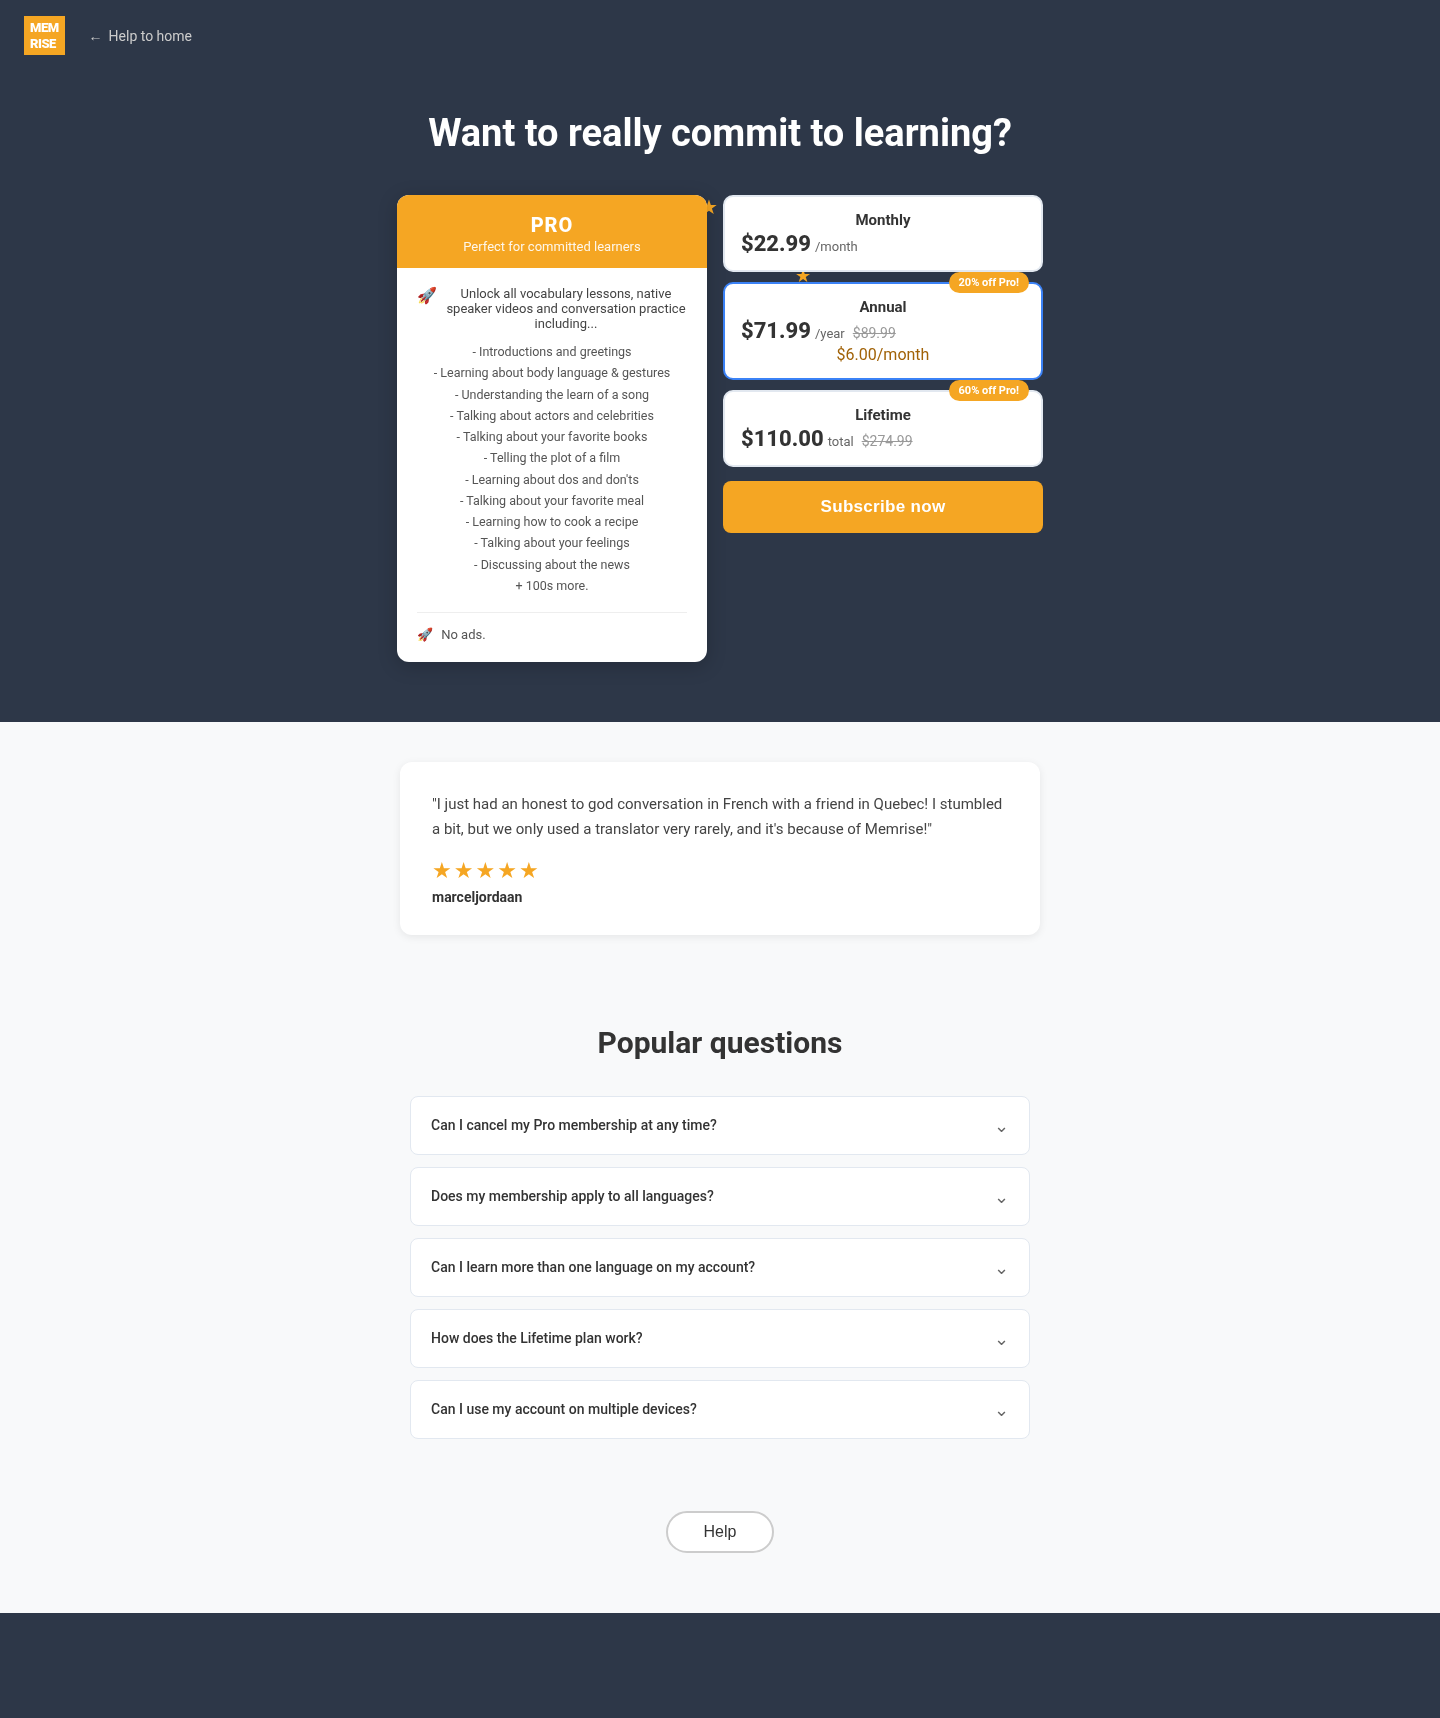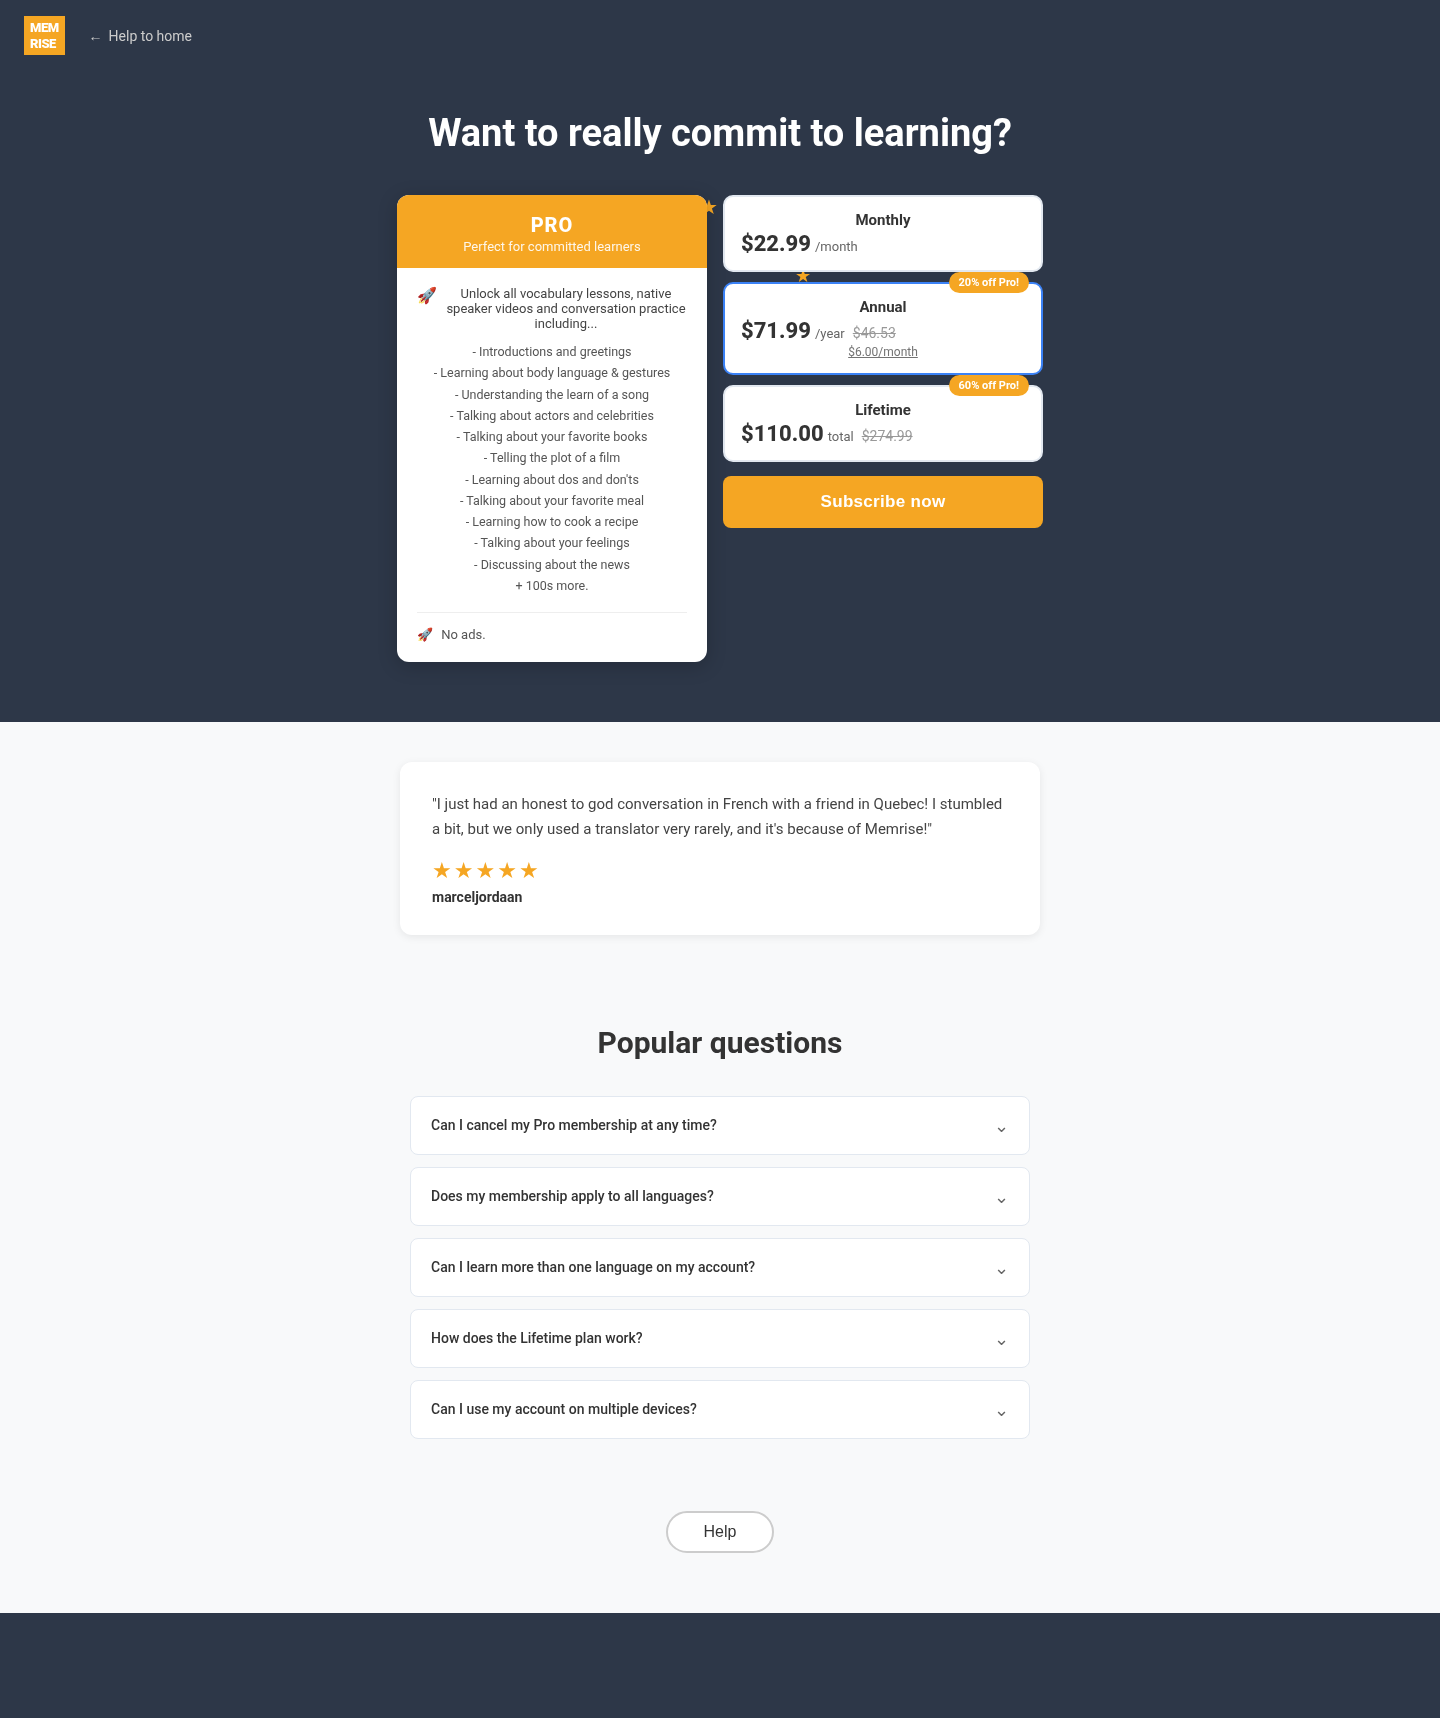--- a/index.html
+++ b/index.html
@@ -146,24 +146,23 @@
       font-size: 13px;
       color: #666;
     }
     .plan-original {
       text-decoration: line-through;
       color: #999;
       font-size: 14px;
       margin-left: 4px;
     }
     .plan-monthly {
-      font-size: 12px;
-      color: #737373;
+      font-size: 16px;
+      color: #a16207;
       margin-top: 2px;
-      text-decoration: underline;
     }
     .badge {
       position: absolute;
       top: -12px;
       right: 12px;
       background: #f5a623;
       color: #fff;
       font-size: 11px;
       font-weight: 700;
       padding: 4px 10px;
@@ -336,21 +335,21 @@
           <span class="plan-period">/month</span>
         </div>
       </div>
 
       <div class="plan-option selected" style="position:relative;">
         <span class="badge">20% off Pro!</span>
         <div class="plan-name">Annual</div>
         <div class="plan-price-row">
           <span class="plan-price">$71.99</span>
           <span class="plan-period">/year</span>
-          <span class="plan-original">$46.53</span>
+          <span class="plan-original">$89.99</span>
         </div>
         <div class="plan-monthly">$6.00/month</div>
       </div>
 
       <div class="plan-option" style="position:relative;">
         <span class="badge">60% off Pro!</span>
         <div class="plan-name">Lifetime</div>
         <div class="plan-price-row">
           <span class="plan-price">$110.00</span>
           <span class="plan-period">total</span>

